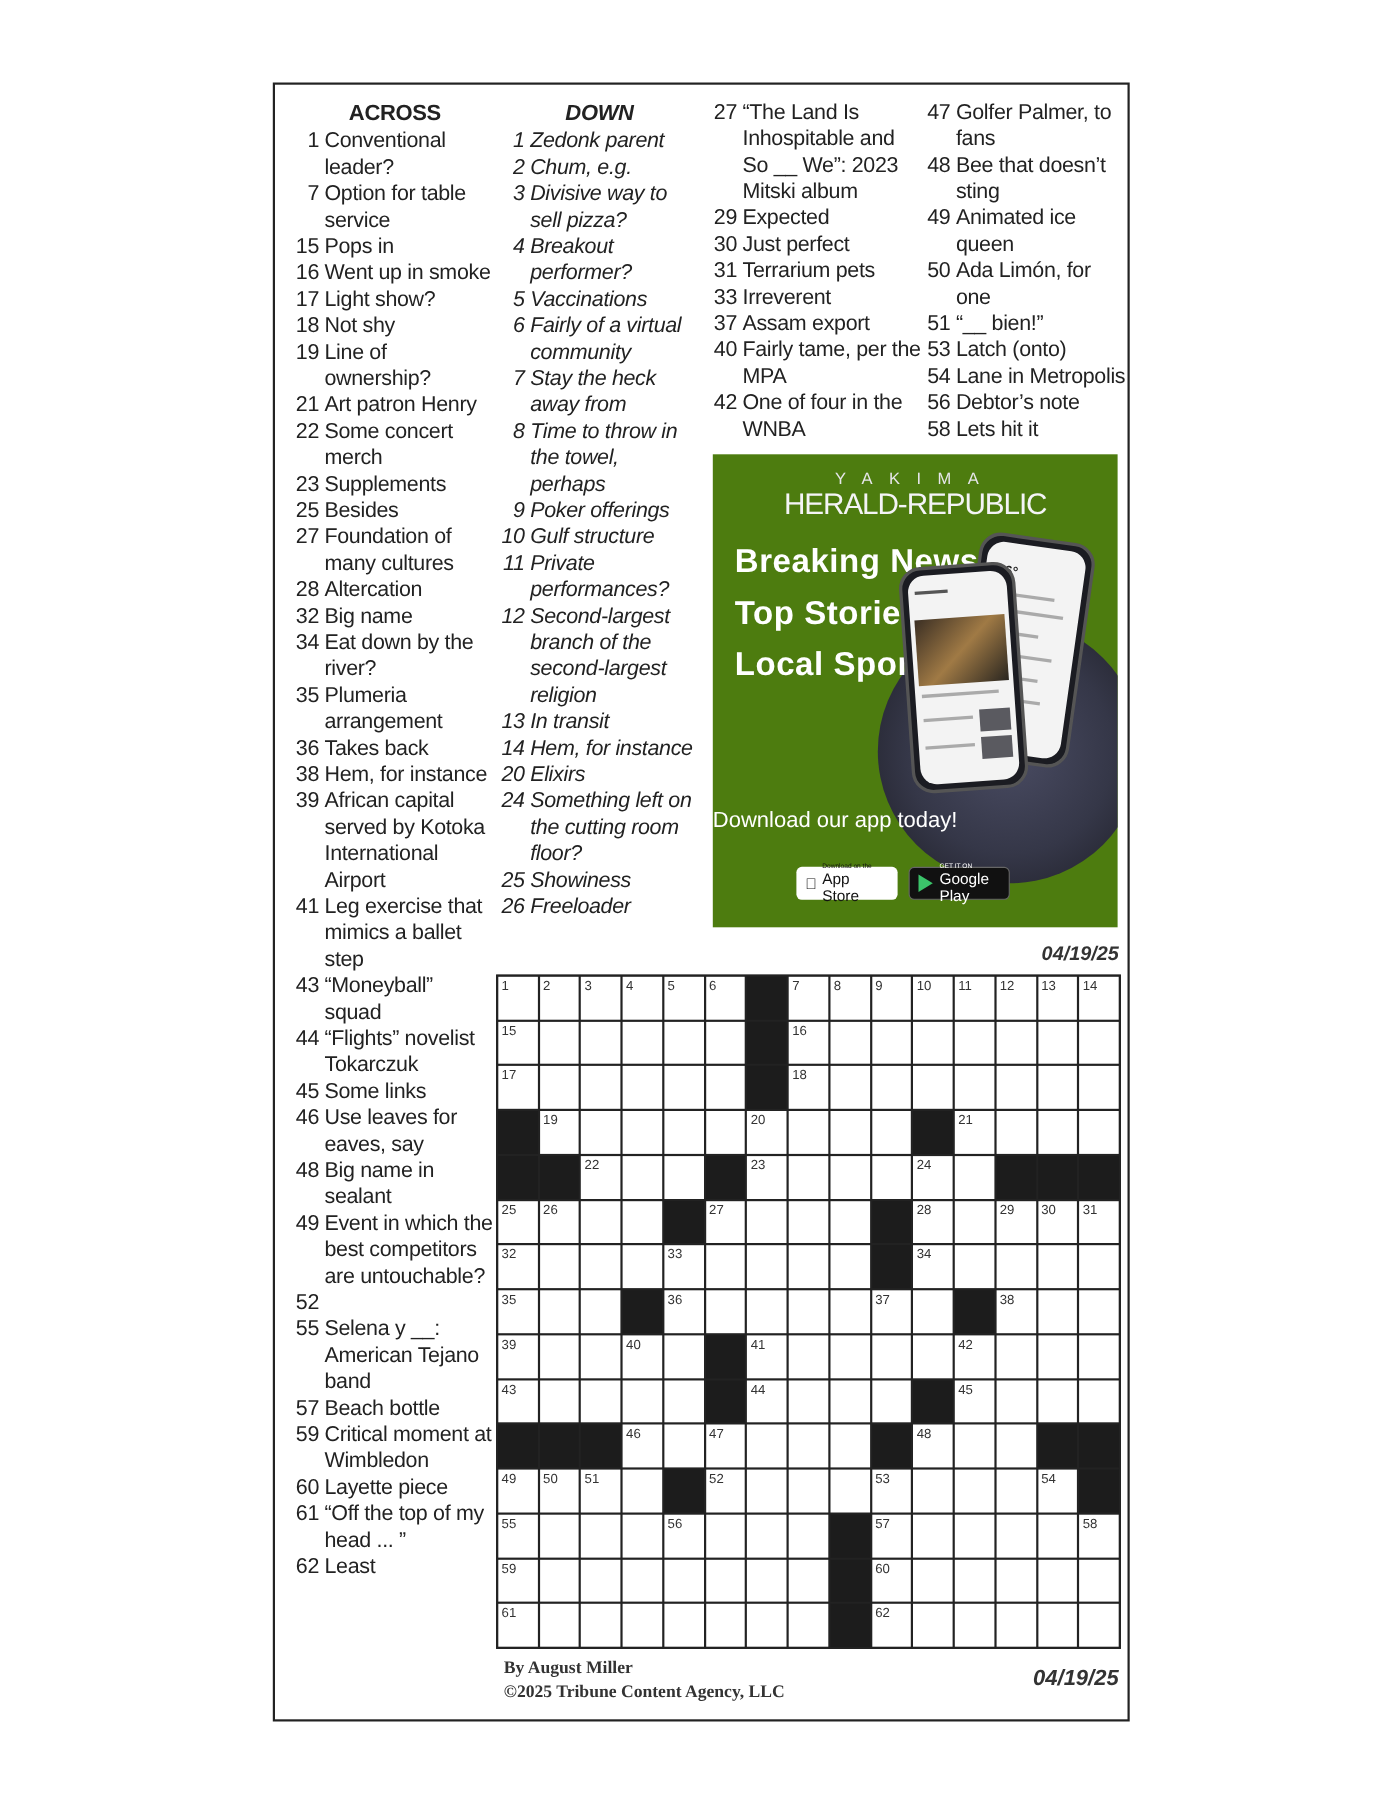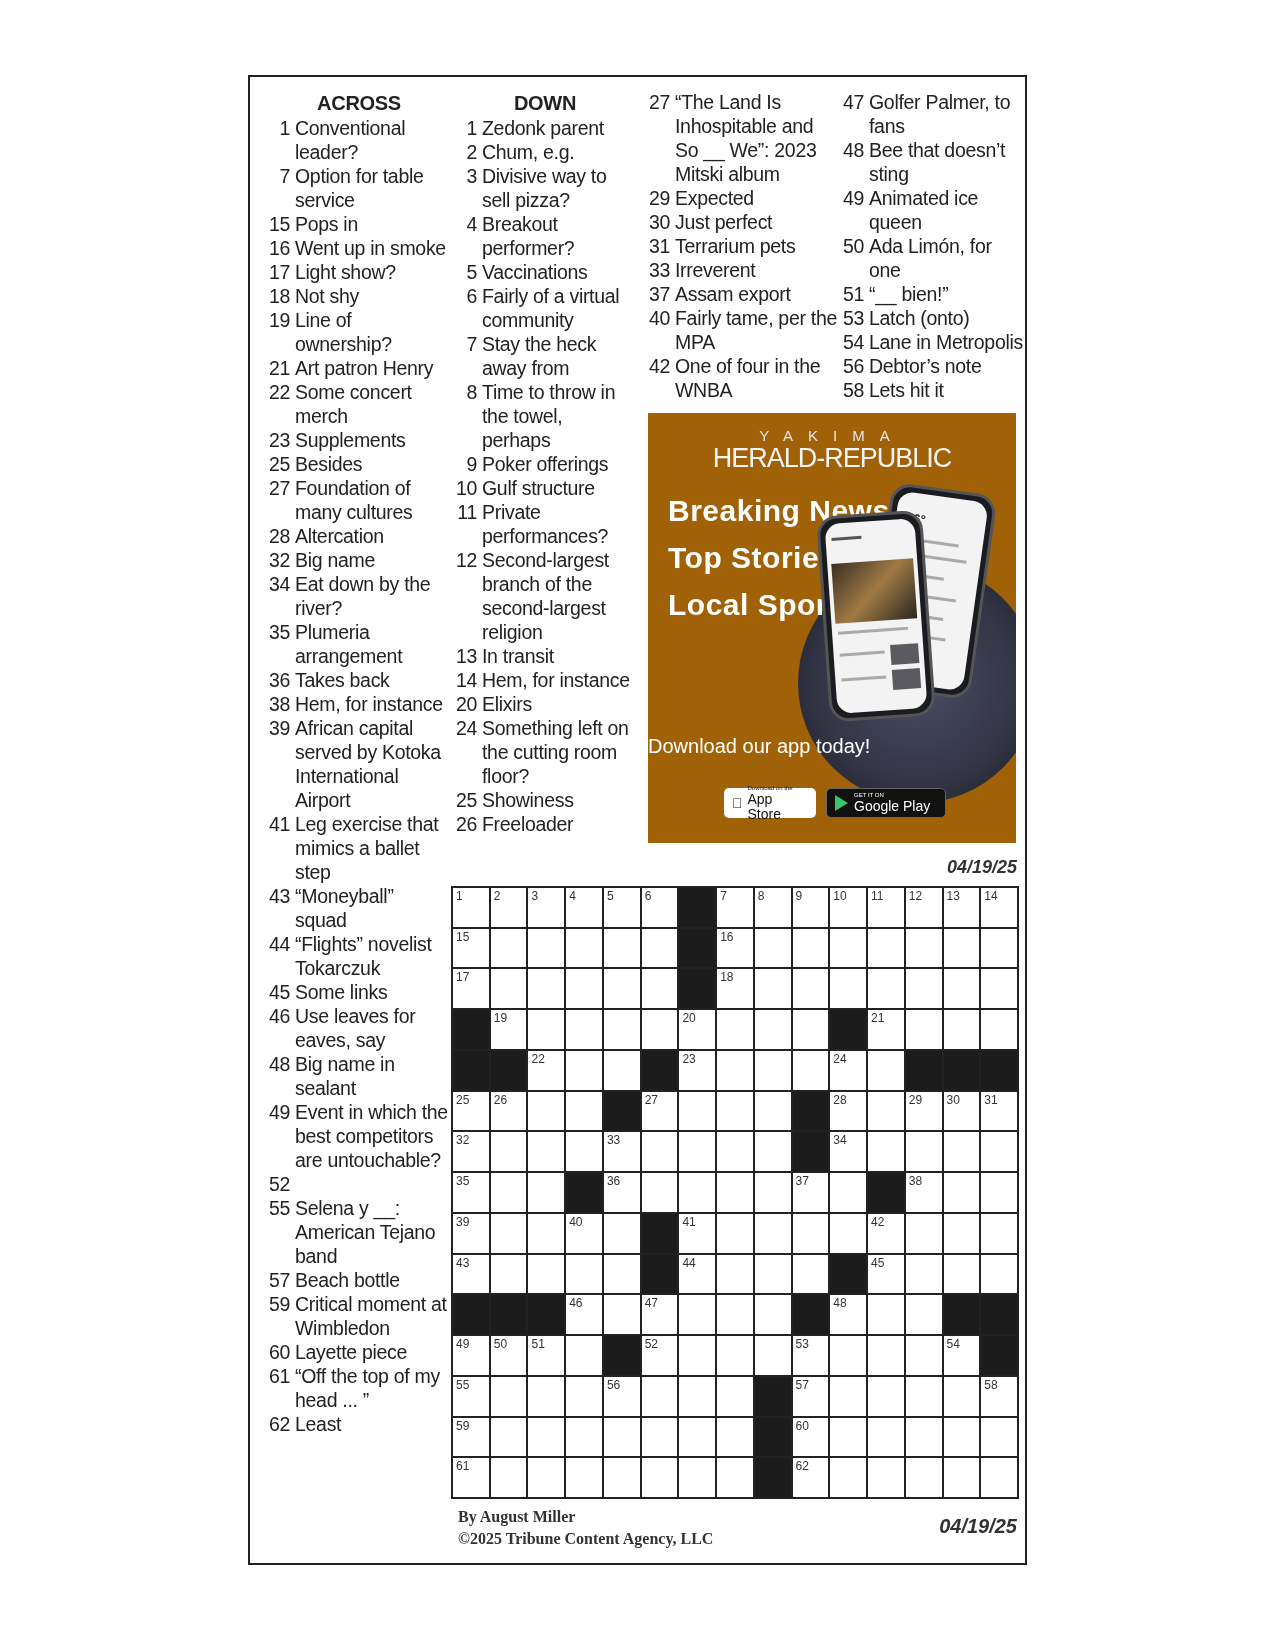--- a/index.html
+++ b/index.html
@@ -4,42 +4,42 @@
 <style>
   html,body{margin:0;padding:0;background:#fff;}
   body{width:1265px;height:1637px;position:relative;font-family:"Liberation Sans",sans-serif;color:#222;}
   .frame{position:absolute;left:248px;top:75px;width:779px;height:1490px;border:2px solid #222;box-sizing:border-box;}
   .col{position:absolute;font-size:19.5px;line-height:24px;letter-spacing:-0.3px;}
   .col h3{margin:0;text-align:center;font-size:20px;font-weight:bold;line-height:26px;}
   .clue{display:flex;}
   .clue .n{width:27px;text-align:right;flex:none;padding-right:5px;box-sizing:border-box;}
   .clue .t{flex:1;}
   .col-across{left:268px;top:90px;width:182px;}
-  .col-down{left:455px;top:90px;width:180px;}
+  .col-down{left:455px;top:90px;width:180px;font-style:italic;}
   .col-down .clue .n{width:27px;}
   .col-d2{left:648px;top:90px;width:190px;}
   .col-d3{left:842px;top:90px;width:185px;}
-  .ad{position:absolute;left:648px;top:413px;width:368px;height:430px;background:#a16207;color:#fff;overflow:hidden;}
+  .ad{position:absolute;left:648px;top:413px;width:368px;height:430px;background:#4d7c0f;color:#fff;overflow:hidden;}
   .ad .brand-top{position:absolute;top:14px;left:0;width:100%;text-align:center;font-size:15px;letter-spacing:15px;color:#e6e6ea;}
   .ad .brand{position:absolute;top:30px;left:0;width:100%;text-align:center;font-size:27px;letter-spacing:-1px;color:#f4f4f6;}
   .ad .features{position:absolute;left:20px;top:80px;font-size:30px;font-weight:bold;line-height:35px;letter-spacing:0.5px;}
   .ad .features div{margin-bottom:12px;}
   .ad .glow{position:absolute;left:150px;top:150px;width:240px;height:240px;border-radius:50%;background:radial-gradient(circle,#4a4c63 0%,#353748 55%,#2a2b38 75%);}
   .phone{position:absolute;border-radius:20px;background:#1b1c22;border:3px solid #555;}
   .phone .scr{position:absolute;left:5px;top:5px;right:5px;bottom:5px;border-radius:15px;background:#f3f3f3;overflow:hidden;}
   .phone-back{left:230px;top:75px;width:100px;height:200px;transform:rotate(8deg);}
   .phone-front{left:175px;top:100px;width:100px;height:200px;transform:rotate(-4deg);}
   .scr .pic{position:absolute;left:4px;right:4px;top:40px;height:60px;background:linear-gradient(135deg,#3b2f24,#a07a45,#2a2620);}
   .scr .line{position:absolute;left:6px;height:3px;background:#aaa;}
   .scr .thumb{position:absolute;right:5px;width:28px;height:20px;background:#5a5a60;}
   .scr .temp{position:absolute;left:10px;top:18px;font-size:13px;font-weight:bold;color:#222;}
   .ad .cta{position:absolute;top:322px;left:0;width:100%;text-align:left;font-size:20px;font-weight:normal;}
   .store{position:absolute;top:375px;height:30px;border-radius:5px;display:flex;align-items:center;padding:0 8px;box-sizing:border-box;}
   .store.apple{left:76px;width:92px;background:#fff;color:#111;}
-  .store.google{left:178px;width:120px;background:#111;border:1px solid #666;color:#fff;}
+  .store.google{left:178px;width:92px;background:#111;border:1px solid #666;color:#fff;}
   .store .small{font-size:6px;line-height:7px;display:block;}
   .store .big{font-size:14px;line-height:15px;display:block;}
   .store .ic{margin-right:5px;font-size:14px;}
   .gplay{width:0;height:0;border-top:8px solid transparent;border-bottom:8px solid transparent;border-left:13px solid #3bc46a;margin-right:6px;}
   .date{position:absolute;font-weight:bold;font-size:18px;color:#333;font-style:italic;}
   .date-top{right:248px;top:857px;}
   .date-bottom{right:248px;top:1515px;font-size:20px;}
   .grid{position:absolute;left:451px;top:886px;width:568px;height:613px;display:grid;grid-template-columns:repeat(15,1fr);grid-template-rows:repeat(15,1fr);border:2px solid #222;box-sizing:border-box;background:#222;gap:2px;}
   .cell{background:#fff;position:relative;}
   .cell.black{background:#1c1c1c;}

